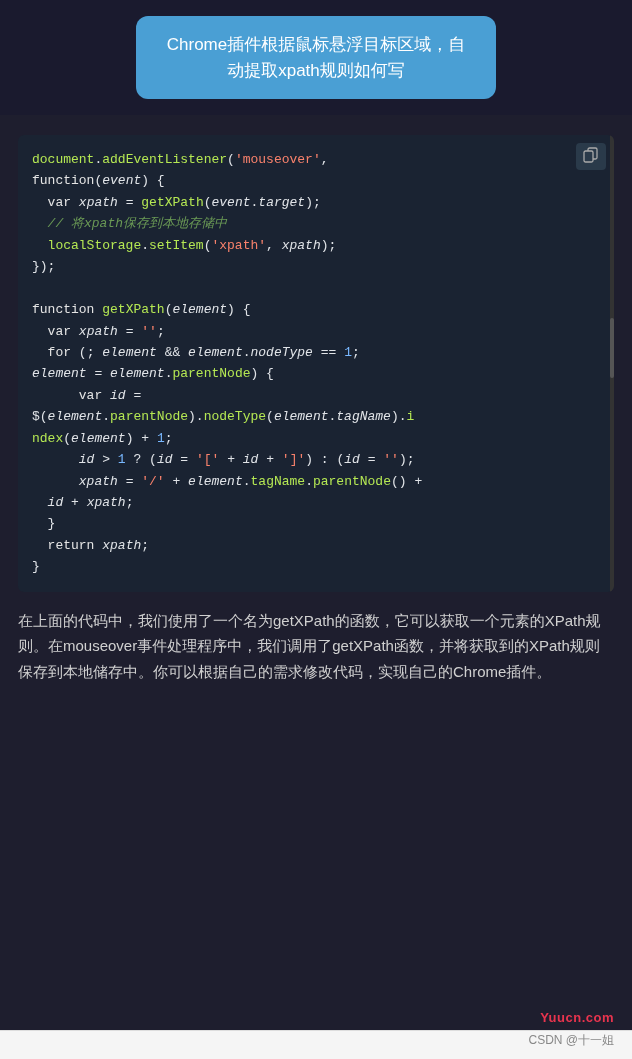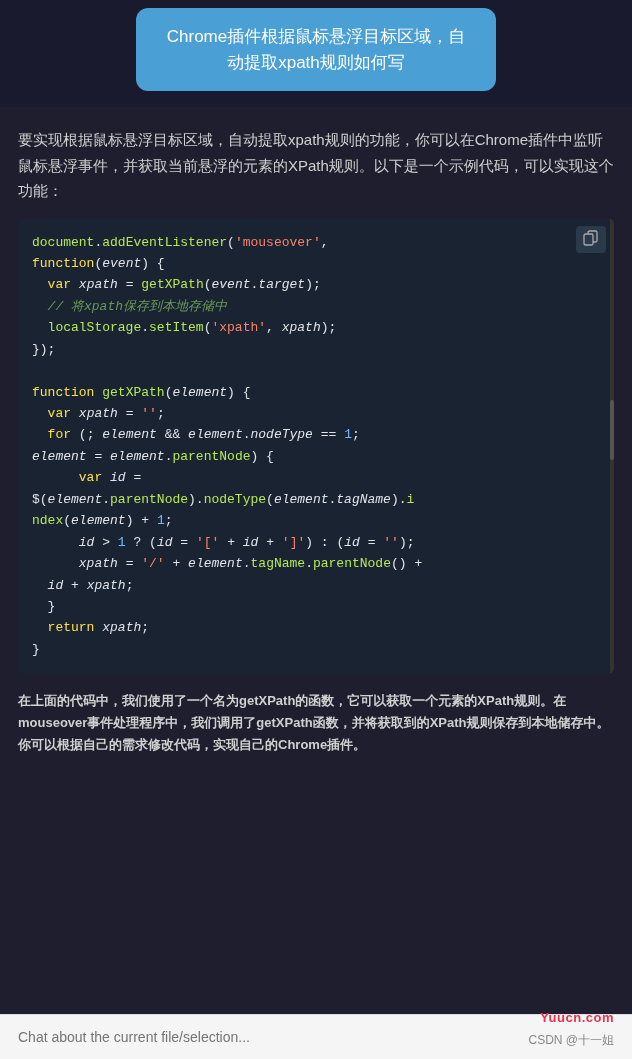--- a/index.html
+++ b/index.html
@@ -10,21 +10,21 @@
       font-family: "Microsoft YaHei", "PingFang SC", sans-serif;
       color: #e0e0e0;
       display: flex;
       flex-direction: column;
     }
 
     .header-bubble {
       background: #4a9fd4;
       border-radius: 12px;
       padding: 16px 24px;
-      margin: 8px auto 0 auto;
+      margin: 16px auto 0 auto;
       max-width: 360px;
       text-align: center;
       font-size: 17px;
       color: #fff;
       font-weight: 500;
       line-height: 1.5;
     }
 
     .content-area {
       background: #1e1e2e;
@@ -66,34 +66,33 @@
       padding: 14px 14px 14px 14px;
       font-family: "Courier New", "Consolas", monospace;
       font-size: 13px;
       line-height: 1.65;
       overflow-x: auto;
       white-space: pre;
       color: #c9d1d9;
     }
 
     
-    .kw { color: #fde047; }       
+    .kw { color: #e5e5e5; }       
     .fn { color: #b5e853; }       
     .str { color: #f9826c; }      
     .cmt { color: #6a9955; font-style: italic; } 
     .op { color: #e1e4e8; font-style: italic; }       
     .num { color: #79b8ff; }
     .punc { color: #e1e4e8; }
 
     .post-description {
-      font-size: 13px;
+      font-size: 15px;
       color: #d0d0d0;
       line-height: 1.7;
       margin-top: 4px;
-      font-weight: bold;
     }
 
     .chat-bar {
       background: #f5f5f5;
       border-top: 1px solid #ddd;
       padding: 14px 18px;
       display: flex;
       align-items: center;
       gap: 10px;
       position: relative;
@@ -149,21 +148,20 @@
   </style>
 </head>
 <body>
 
 <div class="header-bubble">
   <span>Chrome插件根据鼠标悬浮目标区域，自动提取xpath规则如何写</span>
 </div>
 
 <div class="content-area">
 
-  <p class="description-text">要实现根据鼠标悬浮目标区域，自动提取xpath规则的功能，你可以在Chrome插件中监听鼠标悬浮事件，并获取当前悬浮的元素的XPath规则。以下是一个示例代码，可以实现这个功能：</p>
 
   <div class="code-block-wrapper">
     <button class="code-copy-btn" title="复制">
       <svg width="16" height="16" viewBox="0 0 16 16" fill="none" xmlns="http://www.w3.org/2000/svg">
         <rect x="5" y="1" width="9" height="11" rx="1.5" stroke="#aaa" stroke-width="1.3" fill="none"></rect>
         <rect x="1" y="4" width="9" height="11" rx="1.5" stroke="#aaa" stroke-width="1.3" fill="#2a3a4a"></rect>
       </svg>
     </button>
     <div class="code-block"><span class="fn">document</span><span class="punc">.</span><span class="fn">addEventListener</span><span class="punc">(</span><span class="str">'mouseover'</span><span class="punc">,</span>
 <span class="kw">function</span><span class="punc">(</span><span class="op">event</span><span class="punc">) {</span>
@@ -188,16 +186,15 @@
     <div class="scrollbar-indicator">
       <div class="scrollbar-thumb"></div>
     </div>
   </div>
 
   <p class="post-description">在上面的代码中，我们使用了一个名为getXPath的函数，它可以获取一个元素的XPath规则。在mouseover事件处理程序中，我们调用了getXPath函数，并将获取到的XPath规则保存到本地储存中。你可以根据自己的需求修改代码，实现自己的Chrome插件。</p>
 
 </div>
 
 <div class="chat-bar">
-  <input class="chat-input" type="text" placeholder="Chat about the current file/selection..." style="">
   <span class="watermark">Yuucn.com</span>
   <span class="csdn-credit">CSDN @十一姐</span>
 </div>
 
 </body></html>

